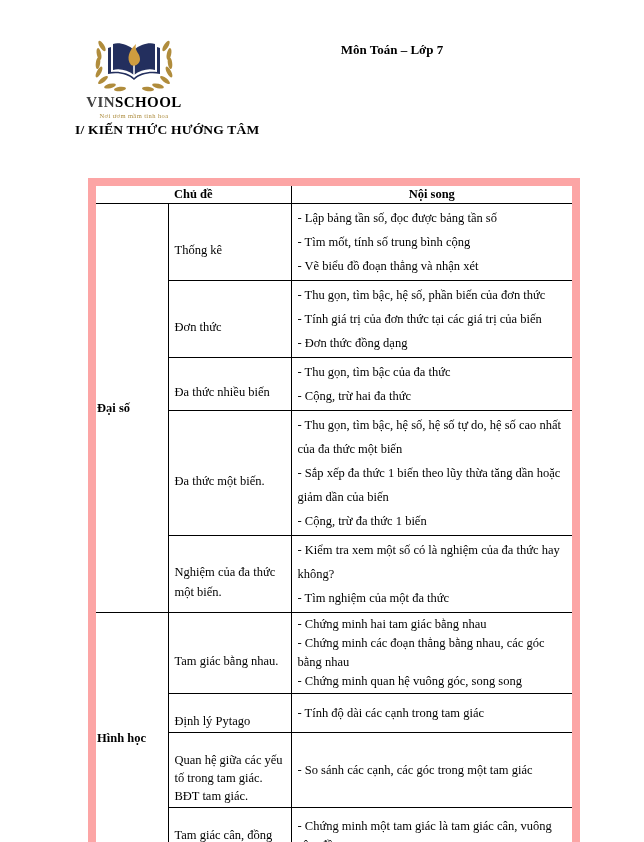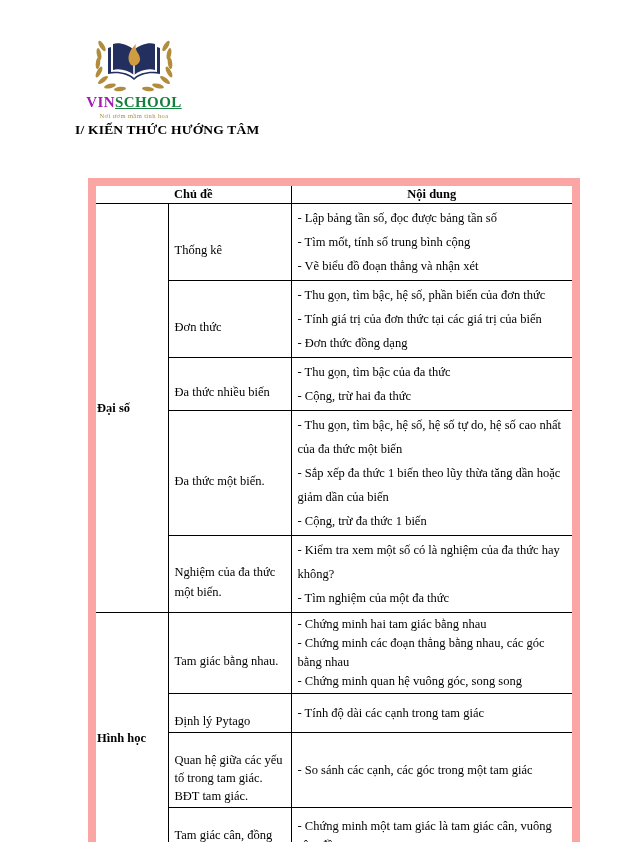--- a/index.html
+++ b/index.html
@@ -9,22 +9,22 @@
     font-family:"Liberation Serif", serif;
     color:#000;
     position:relative;
     overflow:hidden;
   }
 
   
   .logo { position:absolute; left:82px; top:34px; width:104px; text-align:center; }
   .logo svg { display:block; margin:0 auto; }
   .brand { font-weight:bold; font-size:15px; line-height:1; letter-spacing:0.4px; margin-top:1px; white-space:nowrap; }
-  .brand .vin { color:#a21caf;margin-top:44px; }
-  .brand .school { color:#15803d;text-decoration:underline; }
+  .brand .vin { color:#404040;margin-top:44px; }
+  .brand .school { color:#000000; }
   .tagline { font-size:6.5px; color:#ad8c3e; margin-top:2px; letter-spacing:0.4px; }
 
   
   .doc-header {
     position:absolute; left:232px; top:41px; width:320px;
     text-align:center; font-weight:bold; font-size:13px; line-height:17.5px;
   }
 
   
   .section-title {
@@ -76,34 +76,35 @@
     <path d="M44 16 L44 41" stroke="#ffffff" stroke-width="1.5" fill="none"></path>
     <path d="M41 31 C36 25 39 16 46 10 C44 17 50 19 50 25 C50 30 45 33 41 31 Z" fill="#cf9c3f"></path>
   </svg>
   <div class="brand">
     <span class="vin">VIN</span><span class="school">SCHOOL</span>
   </div>
   <div class="tagline">Nơi ươm mầm tinh hoa</div>
 </div>
 
 <div class="doc-header">
+  <div>Môn Toán – Lớp 7</div>
 </div>
 
 <div class="section-title">I/ KIẾN THỨC HƯỚNG TÂM</div>
 
 <table class="review">
   <colgroup>
       <col style="width:76px">
       <col style="width:123px">
       <col style="width:285px">
     </colgroup>
   <tbody>
     <tr style="height:19px">
       <td class="hcell" colspan="2">Chủ đề</td>
-      <td class="hcell">Nội dung</td>
+      <td class="hcell">Nội song</td>
     </tr>
 
     <tr class="g-alg" style="height:74px">
       <td class="group" rowspan="5">Đại số</td>
       <td class="topic">Thống kê</td>
       <td class="content">
         <div>- Lập bảng tần số, đọc được bảng tần số</div>
         <div>- Tìm mốt, tính số trung bình cộng</div>
         <div>- Vẽ biểu đồ đoạn thẳng và nhận xét</div>
       </td>

